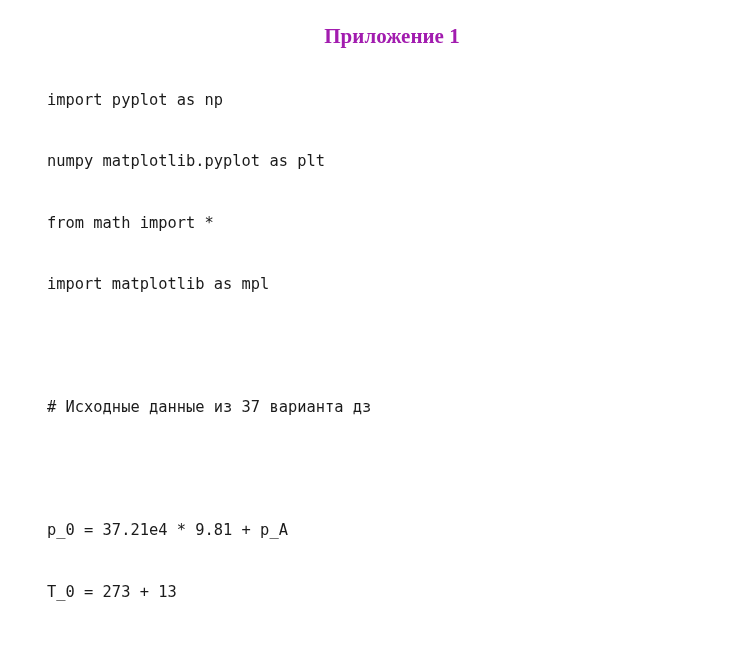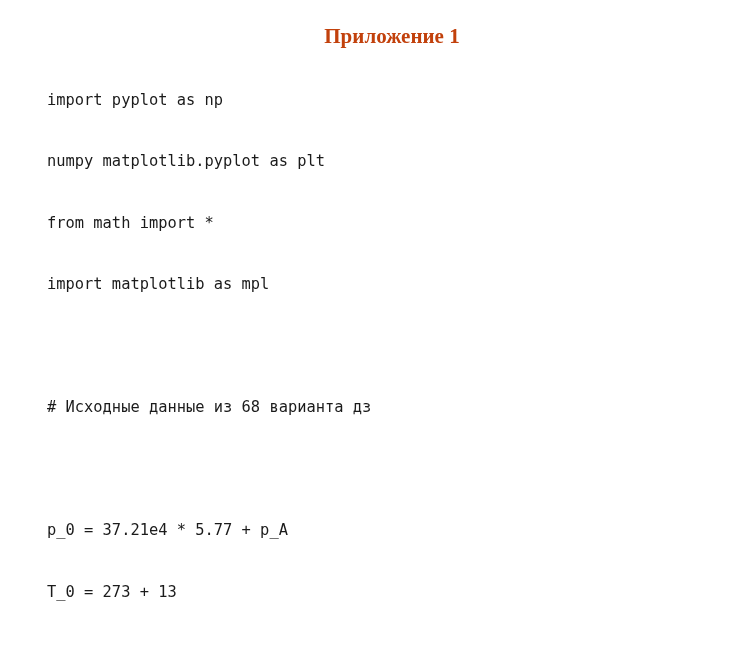--- a/index.html
+++ b/index.html
@@ -12,21 +12,21 @@
   }
   .doc-title {
     position: absolute;
     top: 24px;
     left: 52px;
     right: 0;
     text-align: center;
     font-family: "Liberation Serif", serif;
     font-weight: bold;
     font-size: 21px;
-    color: #c2410c;
+    color: #a21caf;
   }
   .code-listing {
     position: absolute;
     top: 49px;
     left: 47px;
     right: 0;
     font-family: "DejaVu Sans Mono", monospace;
     font-size: 15.4px;
     line-height: 20.48px;
     color: #1b1b1b;
@@ -40,23 +40,23 @@
 <body>
 
 <div class="page">
   <div class="doc-title">Приложение 1</div>
   <div class="code-listing">
     <div class="code-line">import pyplot as np</div>
     <div class="code-line">numpy matplotlib.pyplot as plt</div>
     <div class="code-line">from math import *</div>
     <div class="code-line">import matplotlib as mpl</div>
     <div class="code-line"></div>
-    <div class="code-line"># Исходные данные из 68 варианта дз</div>
+    <div class="code-line"># Исходные данные из 37 варианта дз</div>
     <div class="code-line"></div>
-    <div class="code-line">p_0 = 37.21e4 * 5.77 + p_A</div>
+    <div class="code-line">p_0 = 37.21e4 * 9.81 + p_A</div>
     <div class="code-line">T_0 = 273 + 13</div>
     
     
     
     
     
     
     
     
     

